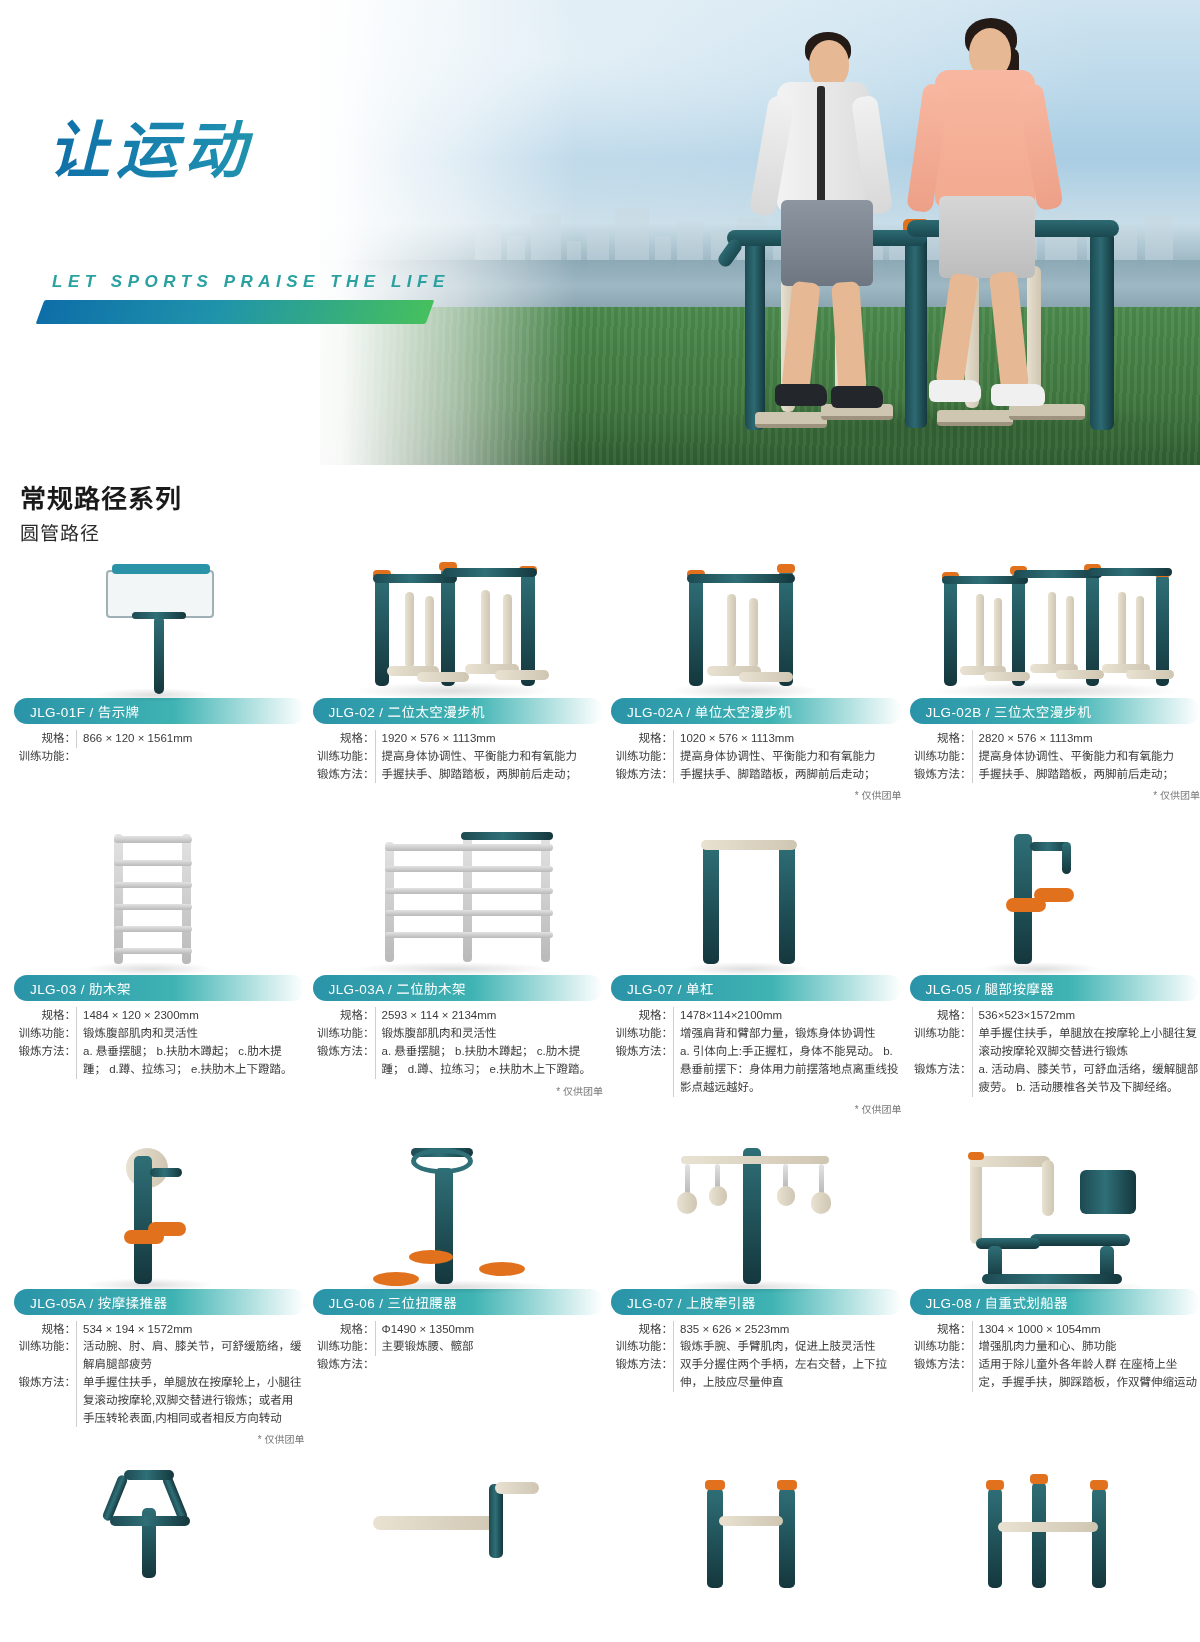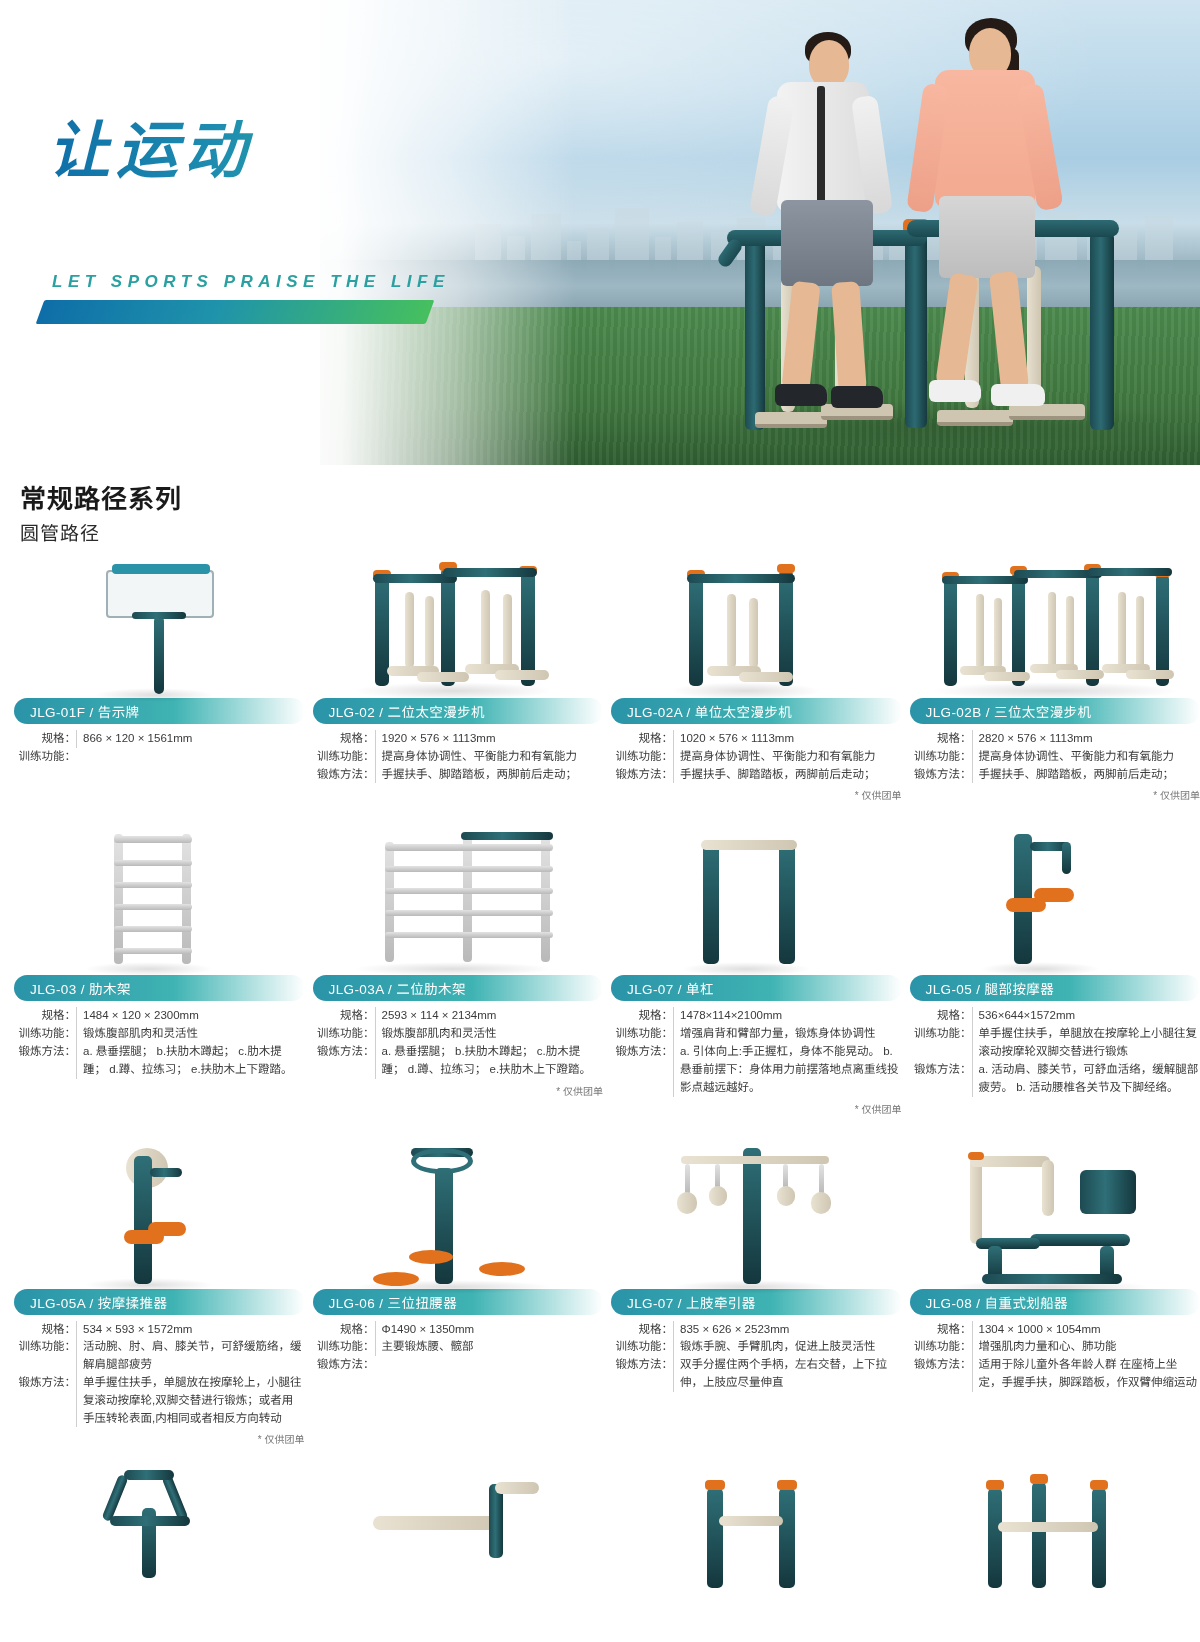--- a/index.html
+++ b/index.html
@@ -453,21 +453,21 @@
         <div class="tube-l" style="left:104px;top:14px;width:18px;height:130px;"></div>
         <div class="tube" style="left:120px;top:22px;width:40px;height:9px;border-radius:8px;"></div>
         <div class="tube-l" style="left:152px;top:22px;width:9px;height:32px;"></div>
         <div class="orange" style="left:96px;top:78px;width:40px;height:14px;border-radius:8px;"></div>
         <div class="orange" style="left:124px;top:68px;width:40px;height:14px;border-radius:8px;"></div>
       </div>
       <div class="name-bar">JLG-05 / 腿部按摩器</div>
       <div class="specs">
         <div class="srow">
             <div class="slabel">规格：</div>
-            <div class="sval">536×644×1572mm</div>
+            <div class="sval">536×523×1572mm</div>
           </div>
         <div class="srow">
             <div class="slabel">训练功能：</div>
             <div class="sval">单手握住扶手，单腿放在按摩轮上小腿往复滚动按摩轮双脚交替进行锻炼</div>
           </div>
         <div class="srow">
             <div class="slabel">锻炼方法：</div>
             <div class="sval">a. 活动肩、膝关节，可舒血活络，缓解腿部疲劳。 b. 活动腰椎各关节及下脚经络。</div>
           </div>
       </div>
@@ -483,21 +483,21 @@
         <div class="tan" style="left:112px;top:14px;width:42px;height:40px;border-radius:50%;"></div>
         <div class="tube-l" style="left:120px;top:22px;width:18px;height:128px;"></div>
         <div class="tube" style="left:136px;top:34px;width:32px;height:9px;border-radius:8px;"></div>
         <div class="orange" style="left:110px;top:96px;width:40px;height:14px;border-radius:8px;"></div>
         <div class="orange" style="left:134px;top:88px;width:38px;height:14px;border-radius:8px;"></div>
       </div>
       <div class="name-bar">JLG-05A / 按摩揉推器</div>
       <div class="specs">
         <div class="srow">
             <div class="slabel">规格：</div>
-            <div class="sval">534 × 593 × 1572mm</div>
+            <div class="sval">534 × 194 × 1572mm</div>
           </div>
         <div class="srow">
             <div class="slabel">训练功能：</div>
             <div class="sval">活动腕、肘、肩、膝关节，可舒缓筋络，缓解肩腿部疲劳</div>
           </div>
         <div class="srow">
             <div class="slabel">锻炼方法：</div>
             <div class="sval">单手握住扶手，单腿放在按摩轮上，小腿往复滚动按摩轮,双脚交替进行锻炼；或者用手压转轮表面,内相同或者相反方向转动</div>
           </div>
       </div>

